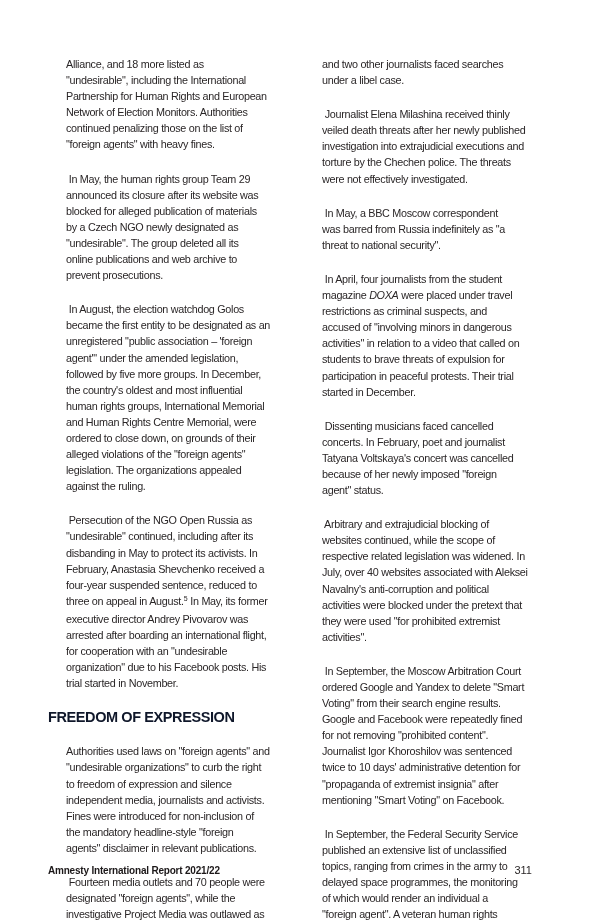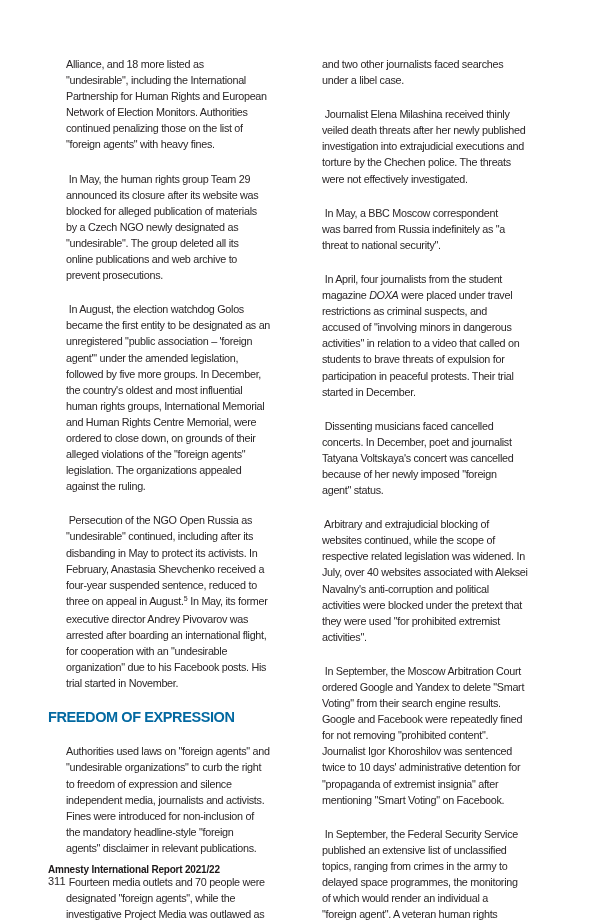--- a/index.html
+++ b/index.html
@@ -34,31 +34,30 @@
     vertical-align: baseline;
     position: relative;
     top: -3.5px;
   }
   .column h2 {
     margin: 4.5px 0 2px 0;
     font-size: 14.5px;
     line-height: 16px;
     font-weight: 700;
     letter-spacing: -0.4px;
-    color: #0369a1;
+    color: #0f172a;
   }
   .footer {
     position: absolute;
     left: 48px;
     right: 68px;
     top: 864px;
     display: flex;
     justify-content: space-between;
     align-items: baseline;
-    flex-direction: column;
   }
   .footer-left {
     font-size: 10px;
     font-weight: 700;
     letter-spacing: -0.2px;
     color: #1c1819;
   }
   .footer-right {
     font-size: 11px;
     font-weight: 400;
@@ -135,21 +134,21 @@
 threat to national security".</p>
         <p> In April, four journalists from the student
 magazine <i>DOXA</i> were placed under travel
 restrictions as criminal suspects, and
 accused of "involving minors in dangerous
 activities" in relation to a video that called on
 students to brave threats of expulsion for
 participation in peaceful protests. Their trial
 started in December.</p>
         <p> Dissenting musicians faced cancelled
-concerts. In December, poet and journalist
+concerts. In February, poet and journalist
 Tatyana Voltskaya's concert was cancelled
 because of her newly imposed "foreign
 agent" status.</p>
         <p> Arbitrary and extrajudicial blocking of
 websites continued, while the scope of
 respective related legislation was widened. In
 July, over 40 websites associated with Aleksei
 Navalny's anti-corruption and political
 activities were blocked under the pretext that
 they were used "for prohibited extremist

